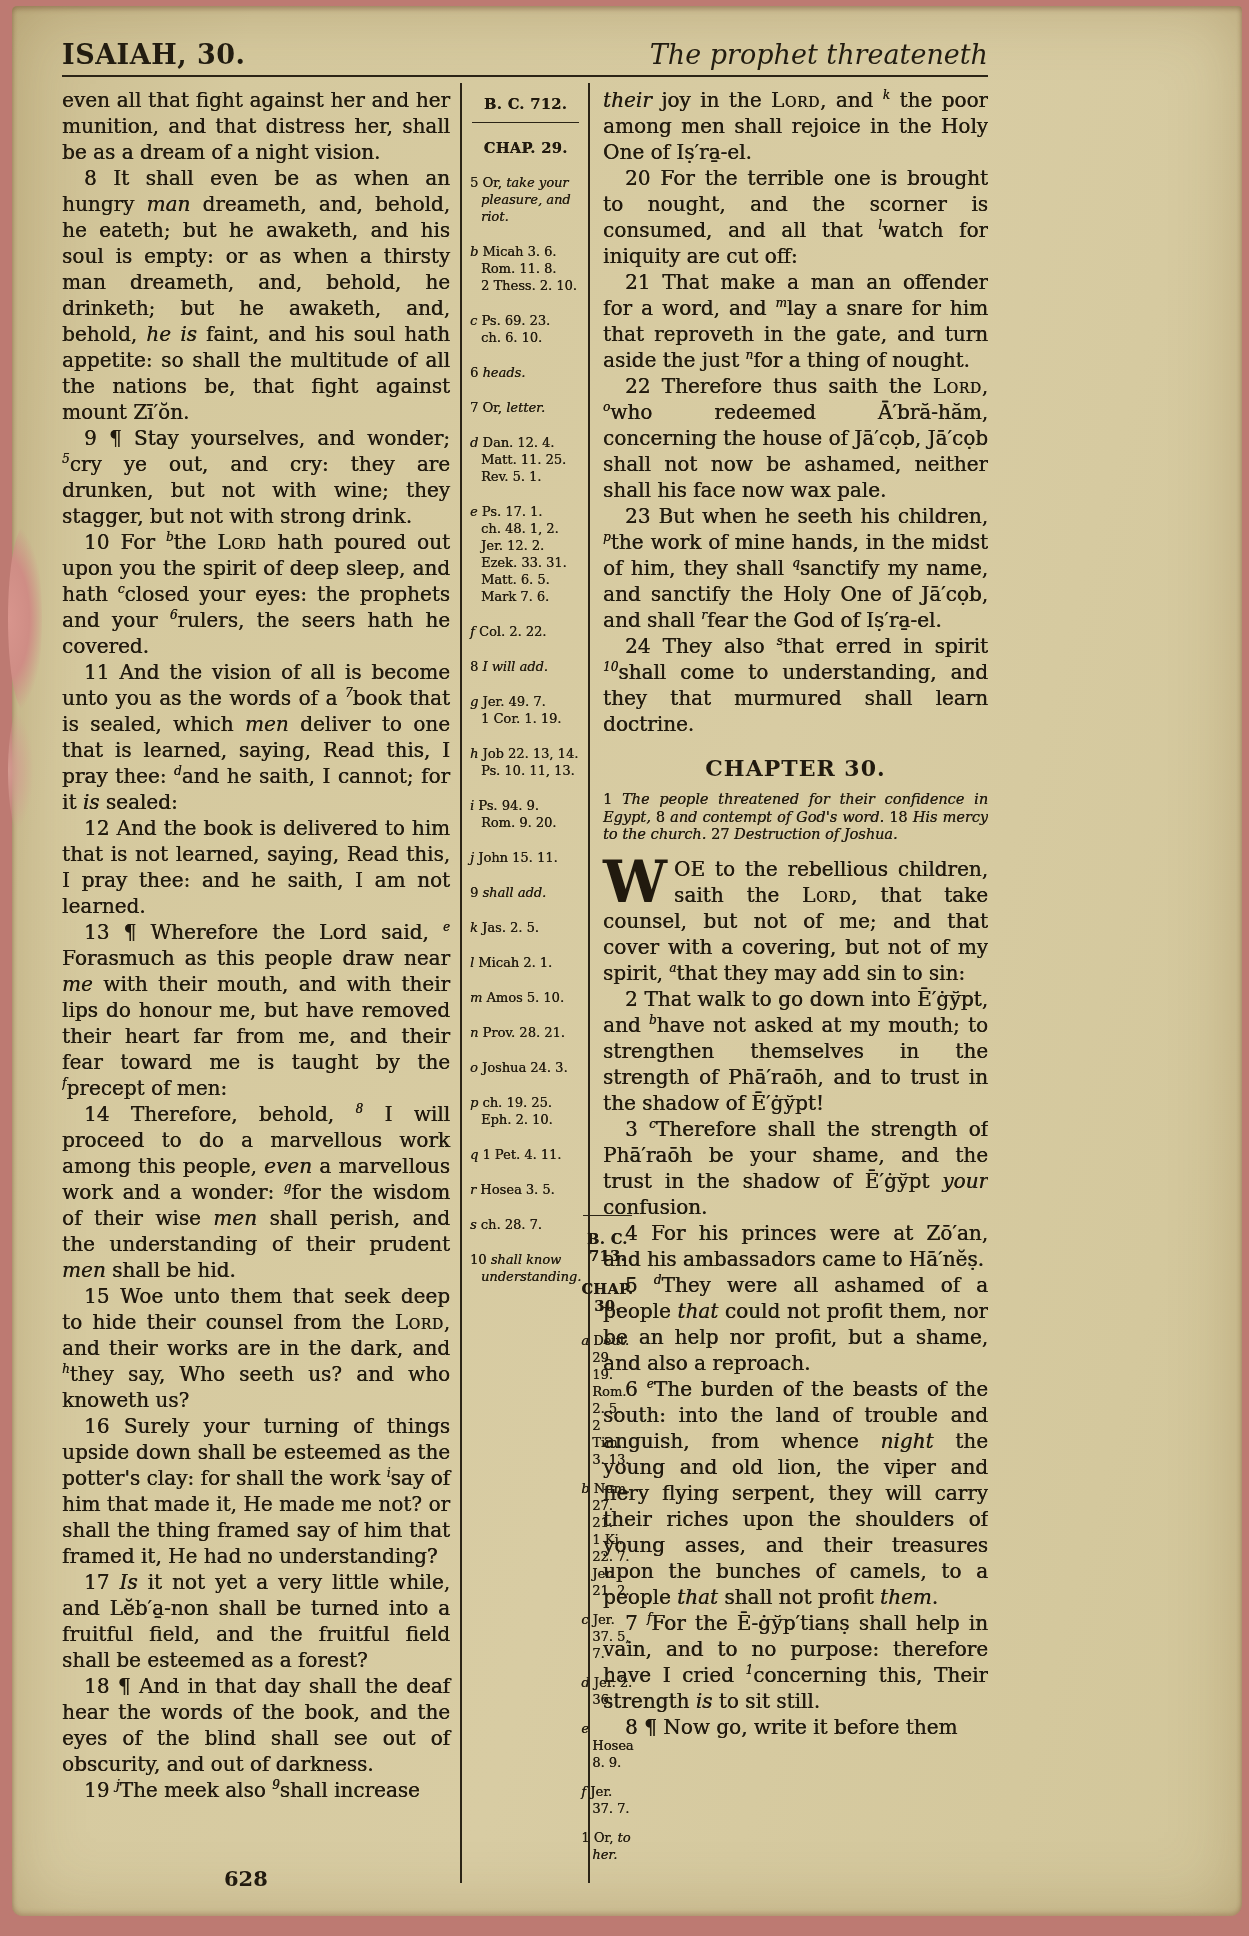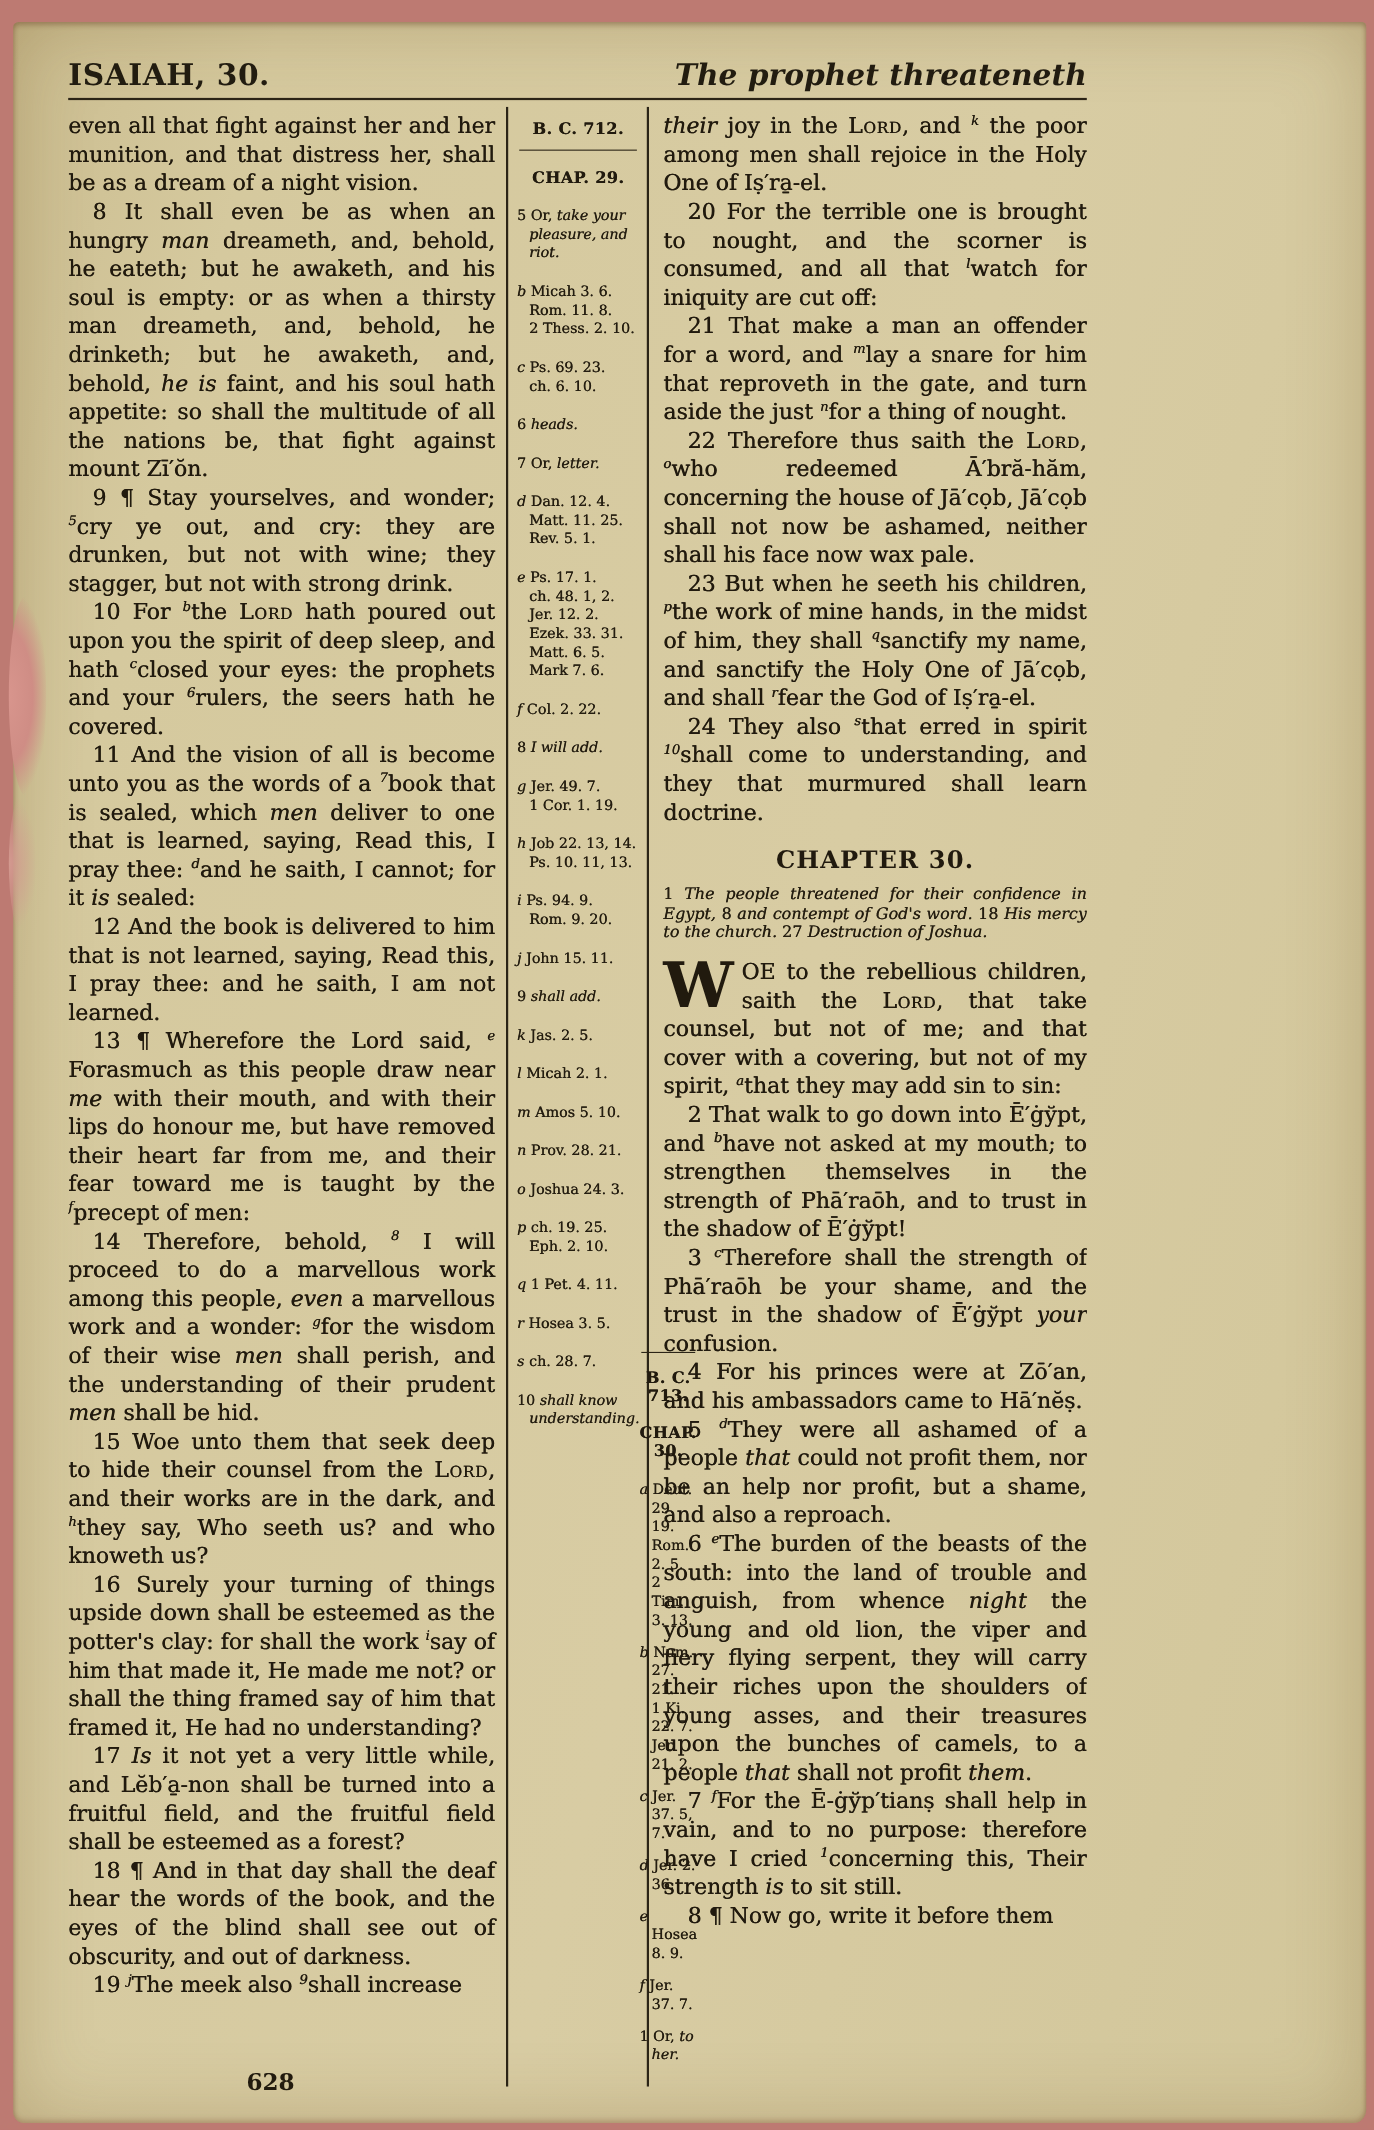--- a/index.html
+++ b/index.html
@@ -6,33 +6,32 @@
   body{
     width:1249px;height:1936px;position:relative;overflow:hidden;
     background:#bd7a72;
     font-family:"DejaVu Serif","Liberation Serif",serif;
   }
   .page{
     position:absolute;left:12px;top:6px;width:1230px;height:1910px;
     background:linear-gradient(105deg,#cbbd90 0%,#d5c99e 14%,#d8cca3 55%,#d2c69a 100%);
     border-radius:5px 4px 12px 10px;
     box-shadow:inset 0 0 70px rgba(110,80,30,.28), inset 0 3px 5px rgba(90,45,30,.35), inset 0 -3px 5px rgba(120,60,45,.25);
-    margin-top:14px;
   }
   .curl{position:absolute;z-index:1;}
   .curl1{left:-4px;top:520px;width:34px;height:185px;border-radius:50%;
     background:radial-gradient(ellipse at 0% 50%, #d8958d 0%, #cf8d85 45%, rgba(207,141,133,0) 75%);}
   .curl2{left:-4px;top:700px;width:26px;height:130px;border-radius:50%;
     background:radial-gradient(ellipse at 0% 50%, #d39a90 0%, rgba(207,141,133,0) 70%);}
   .content{position:relative;z-index:2;}
 
   .header{position:relative;height:42px;margin:22px 50px 0 50px;width:926px;}
   .h-left{position:absolute;left:0;bottom:0;font-size:27px;font-weight:bold;color:#221c10;letter-spacing:.5px;}
   .h-mid{position:absolute;left:50%;transform:translateX(-50%);bottom:0;font-size:27px;font-weight:bold;font-style:italic;color:#221c10;white-space:nowrap;}
-  .h-right{position:absolute;right:0;bottom:0;font-size:27px;font-weight:bold;font-style:italic;color:#221c10;white-space:nowrap;}
+  .h-right{position:absolute;right:0;bottom:0;font-size:27px;font-weight:normal;font-style:italic;color:#221c10;white-space:nowrap;}
   .hrule{margin:5px 50px 0 50px;width:926px;border-top:2.5px solid #2b2416;}
 
   .cols{display:flex;margin:6px 0 0 50px;width:926px;height:1800px;overflow:hidden;}
   .col-left{width:398px;box-sizing:border-box;padding:4px 10px 0 0;}
   .col-mid{width:130px;box-sizing:border-box;border-left:2px solid #2b2416;border-right:2px solid #2b2416;
     padding:4px 8px 8px 8px;display:flex;flex-direction:row;}
   .col-right{width:398px;box-sizing:border-box;padding:4px 0 0 13px;}
 
   .vs{margin:0;font-size:20px;line-height:26px;text-align:justify;color:#211a0e;
       text-shadow:0.35px 0 0 currentColor;}

